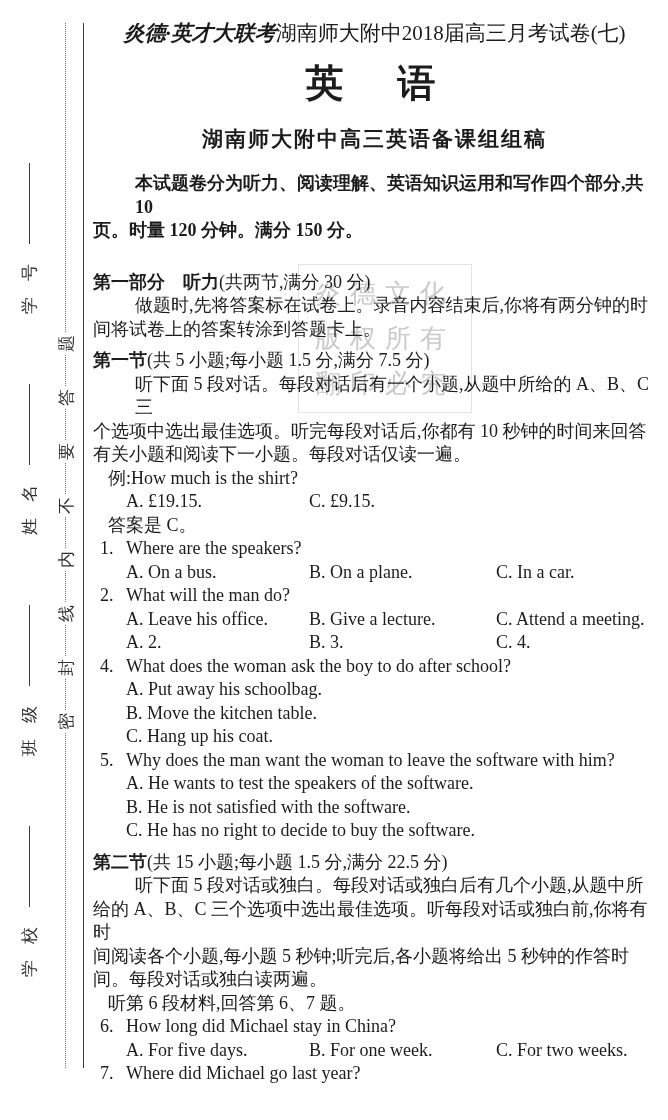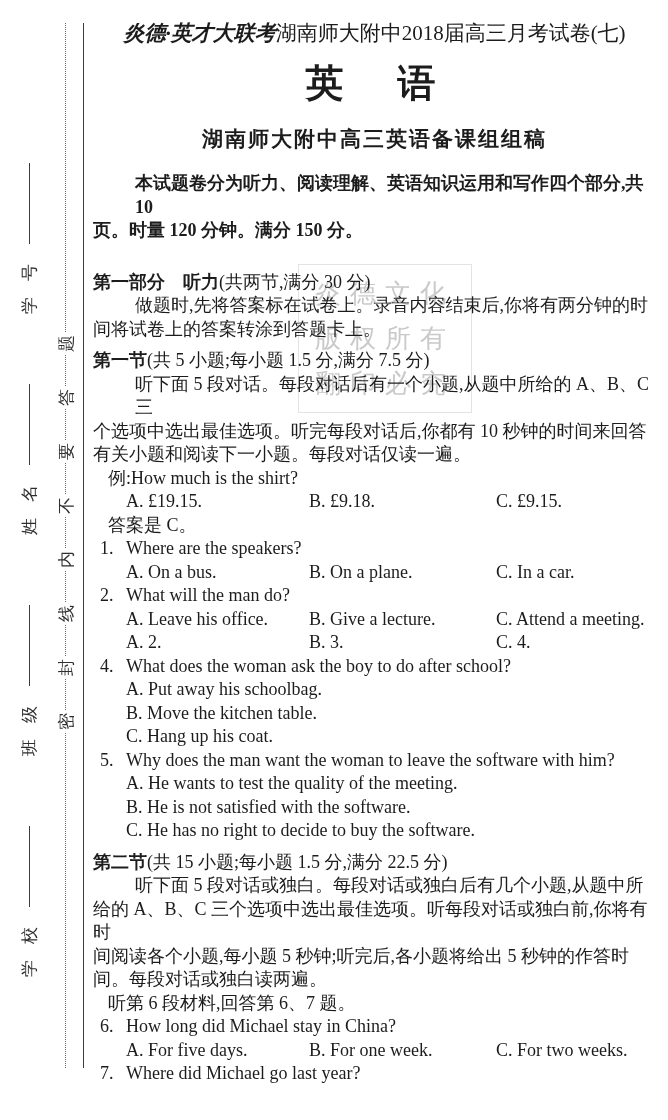--- a/index.html
+++ b/index.html
@@ -192,21 +192,20 @@
     </div>
     <div class="indent">听下面 5 段对话。每段对话后有一个小题,从题中所给的 A、B、C 三</div>
     <div>个选项中选出最佳选项。听完每段对话后,你都有 10 秒钟的时间来回答</div>
     <div>有关小题和阅读下一小题。每段对话仅读一遍。</div>
 
     <div class="plain">
       <span>例:</span><span>How much is the shirt?</span>
     </div>
     <div class="opts-row">
       <span>A. £19.15.</span>
-      <span>B. £9.18.</span>
       <span>C. £9.15.</span>
     </div>
     <div class="plain">答案是 C。</div>
 
     <div class="q">
       <span class="qnum">1.</span><span>Where are the speakers?</span>
     </div>
     <div class="opts-row">
       <span>A. On a bus.</span>
       <span>B. On a plane.</span>
@@ -234,21 +233,21 @@
     <div class="opts-stack">
       <div>A. Put away his schoolbag.</div>
       <div>B. Move the kitchen table.</div>
       <div>C. Hang up his coat.</div>
     </div>
 
     <div class="q">
       <span class="qnum">5.</span><span>Why does the man want the woman to leave the software with him?</span>
     </div>
     <div class="opts-stack">
-      <div>A. He wants to test the quality of the meeting.</div>
+      <div>A. He wants to test the speakers of the software.</div>
       <div>B. He is not satisfied with the software.</div>
       <div>C. He has no right to decide to buy the software.</div>
     </div>
 
     <div class="heading tight">
       <span class="h-label">第二节</span><span>(共 15 小题;每小题 1.5 分,满分 22.5 分)</span>
     </div>
     <div class="indent">听下面 5 段对话或独白。每段对话或独白后有几个小题,从题中所</div>
     <div>给的 A、B、C 三个选项中选出最佳选项。听每段对话或独白前,你将有时</div>
     <div>间阅读各个小题,每小题 5 秒钟;听完后,各小题将给出 5 秒钟的作答时</div>

